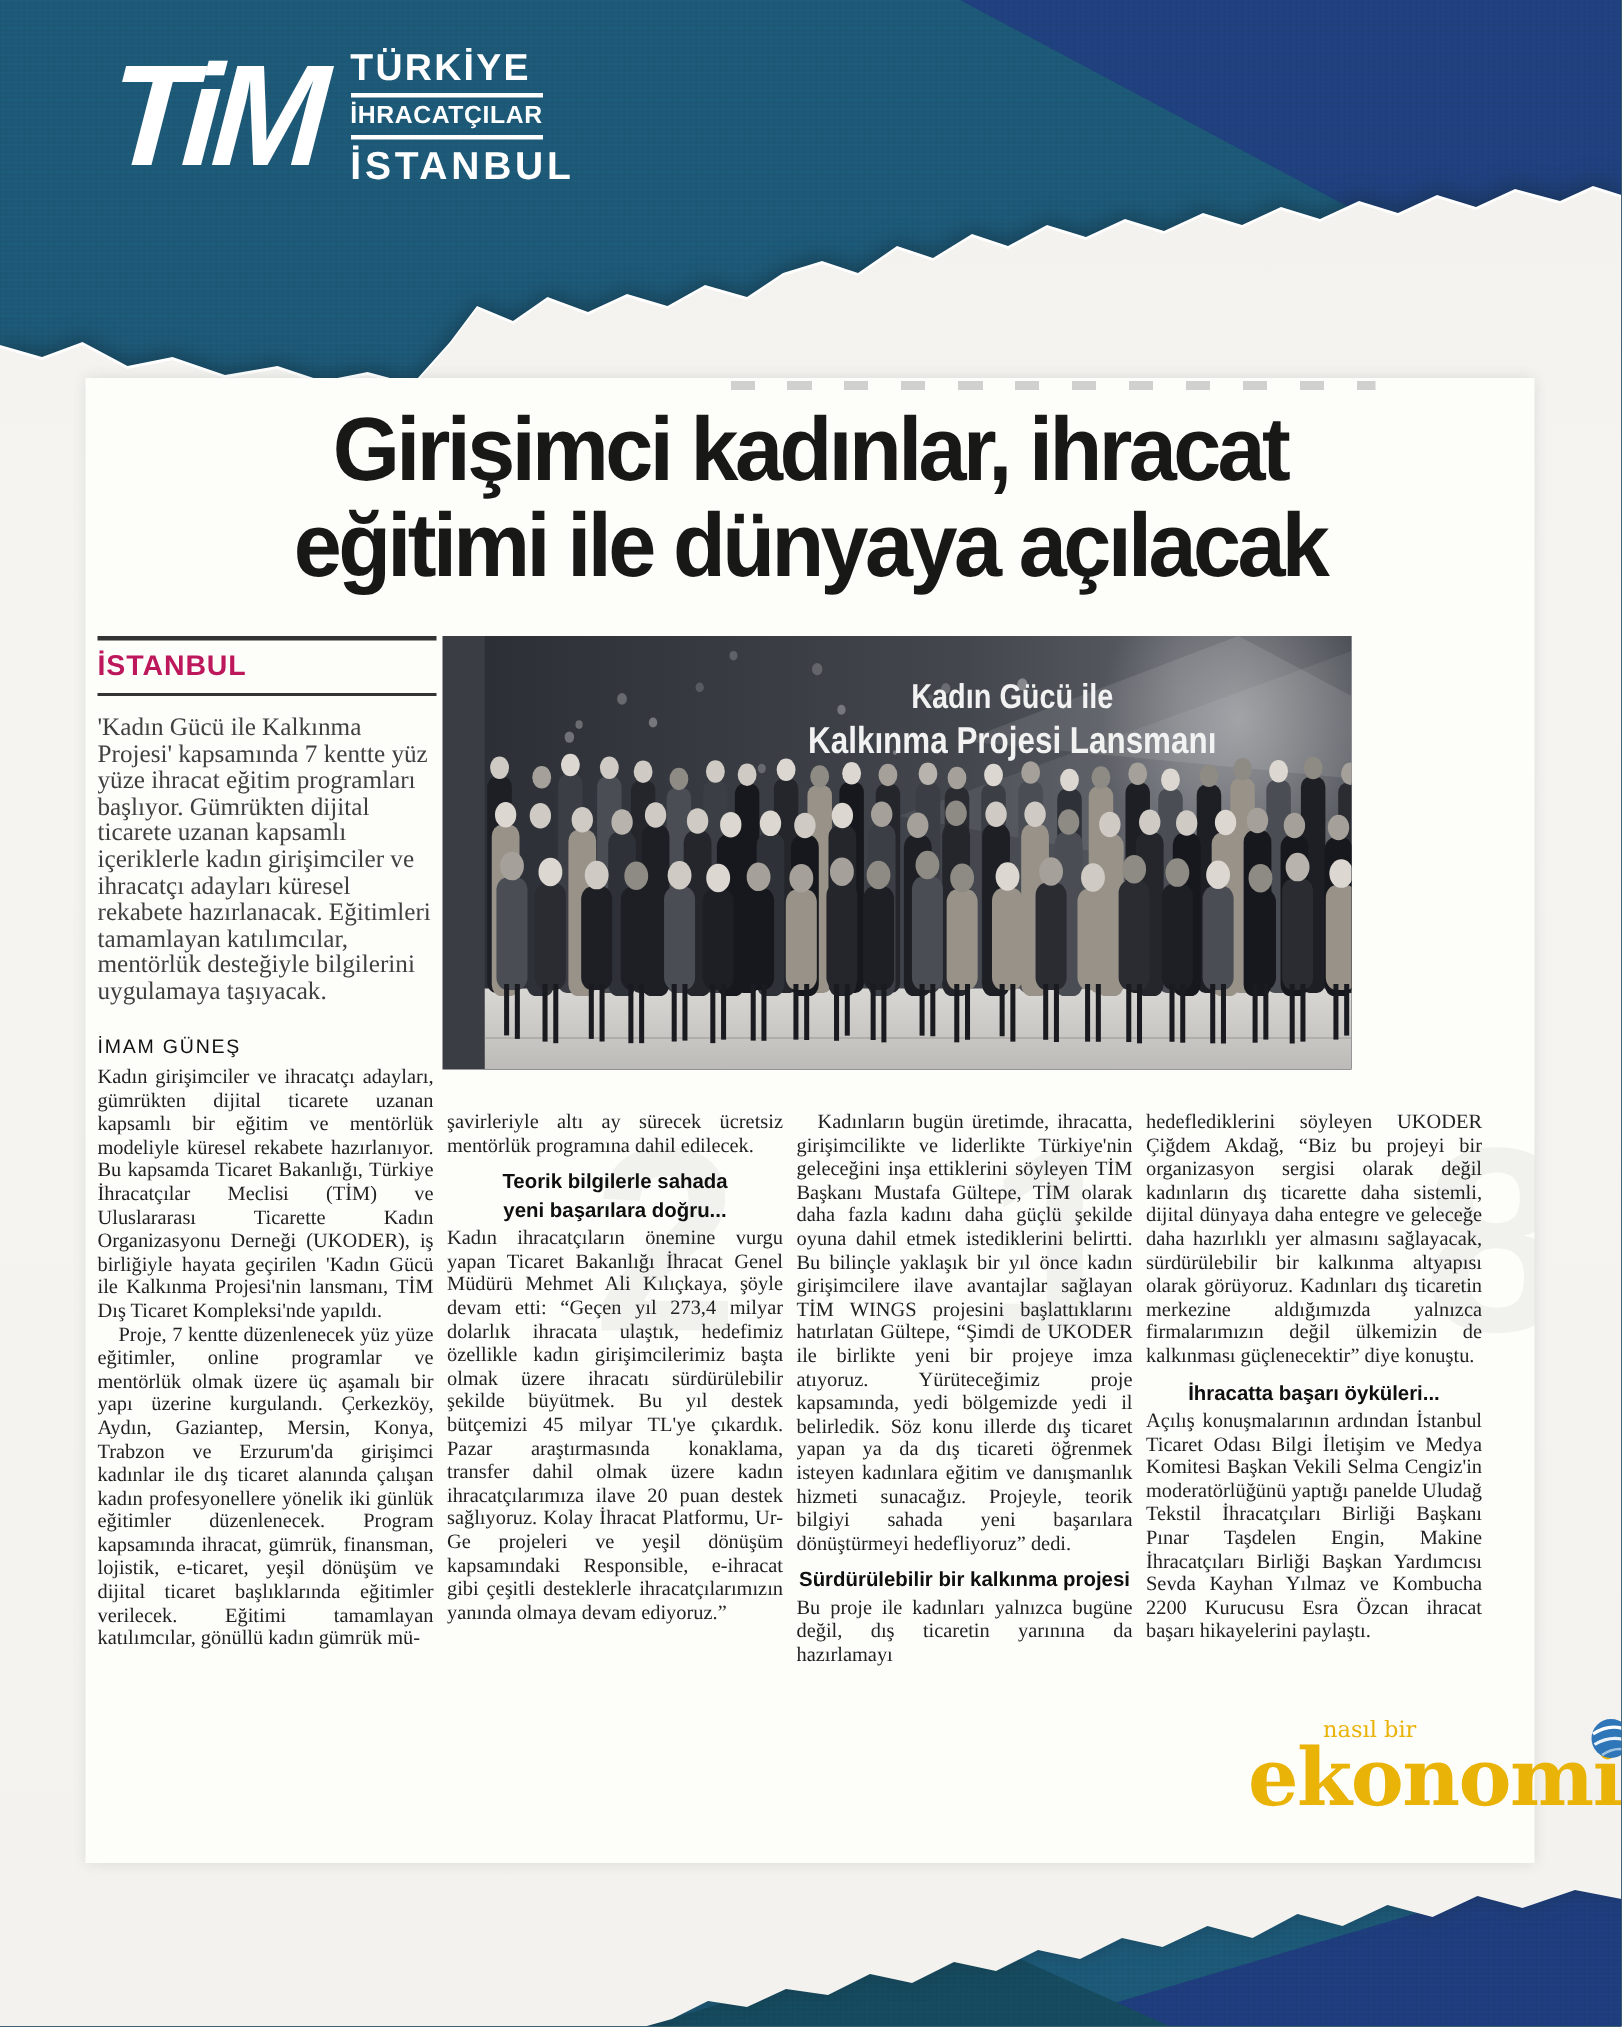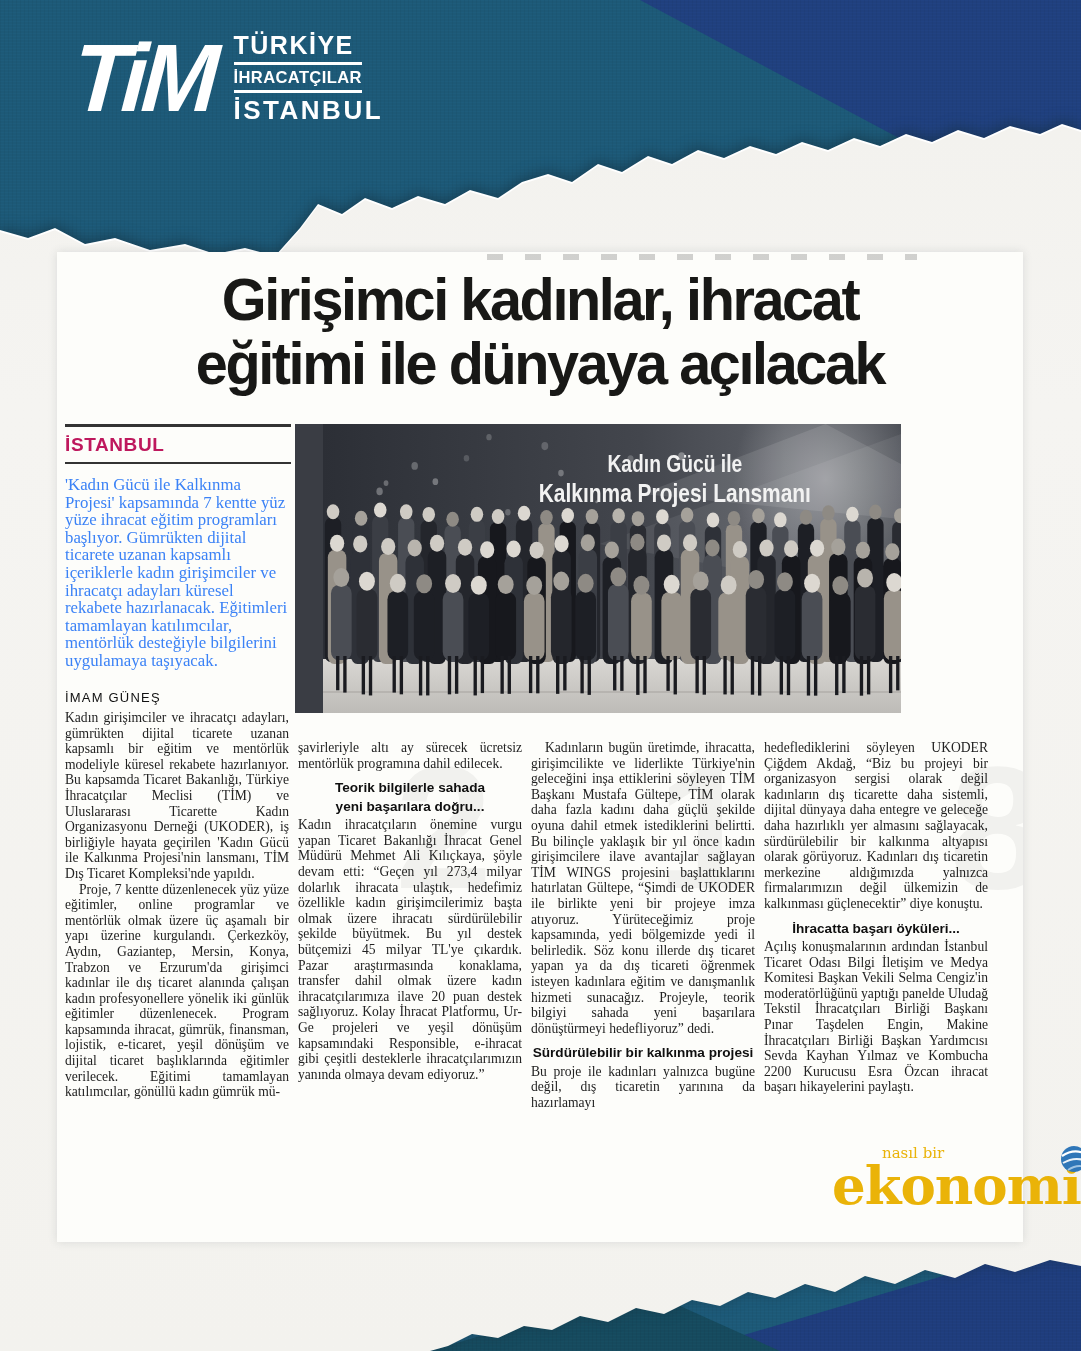--- a/index.html
+++ b/index.html
@@ -46,21 +46,21 @@
     font-weight:bold;font-size:60px;line-height:64px;letter-spacing:-2.5px;color:#181816;
     transform:scaleX(.96);}
   .ghost{position:absolute;top:488px;font-weight:bold;font-size:175px;line-height:1;
     color:rgba(25,25,25,.05);z-index:0;}
   .g2{left:338px;} .g1{left:600px;} .g8{left:892px;}
   
   .rail{position:absolute;left:8px;top:172px;width:226px;}
   .dateline{font-size:19px;font-weight:bold;letter-spacing:.6px;color:#be185d;
     border-top:3px solid #333;border-bottom:2px solid #333;padding:7px 0 6px;}
   .lede{font-family:"Liberation Serif",serif;font-size:16.8px;line-height:17.6px;
-    color:#3b82f6;margin-top:12px;}
+    color:#404040;margin-top:12px;}
   .byline{font-size:13px;font-weight:normal;letter-spacing:1.2px;margin-top:20px;color:#111;}
   
   .photo{position:absolute;left:238px;top:172px;width:578px;height:289px;background:#3a3d44;padding-left:28px;}
   .photo svg{display:block;width:100%;height:100%;}
   .ph-txt{font-family:"Liberation Sans",sans-serif;font-weight:bold;fill:#f2f2f2;}
   
   .col{position:absolute;width:224px;font-family:"Liberation Serif",serif;
     font-size:13.6px;line-height:15.6px;text-align:justify;color:#222;z-index:1;}
   .c1{left:8px;  top:458px;}
   .c2{left:241px;top:488px;}

